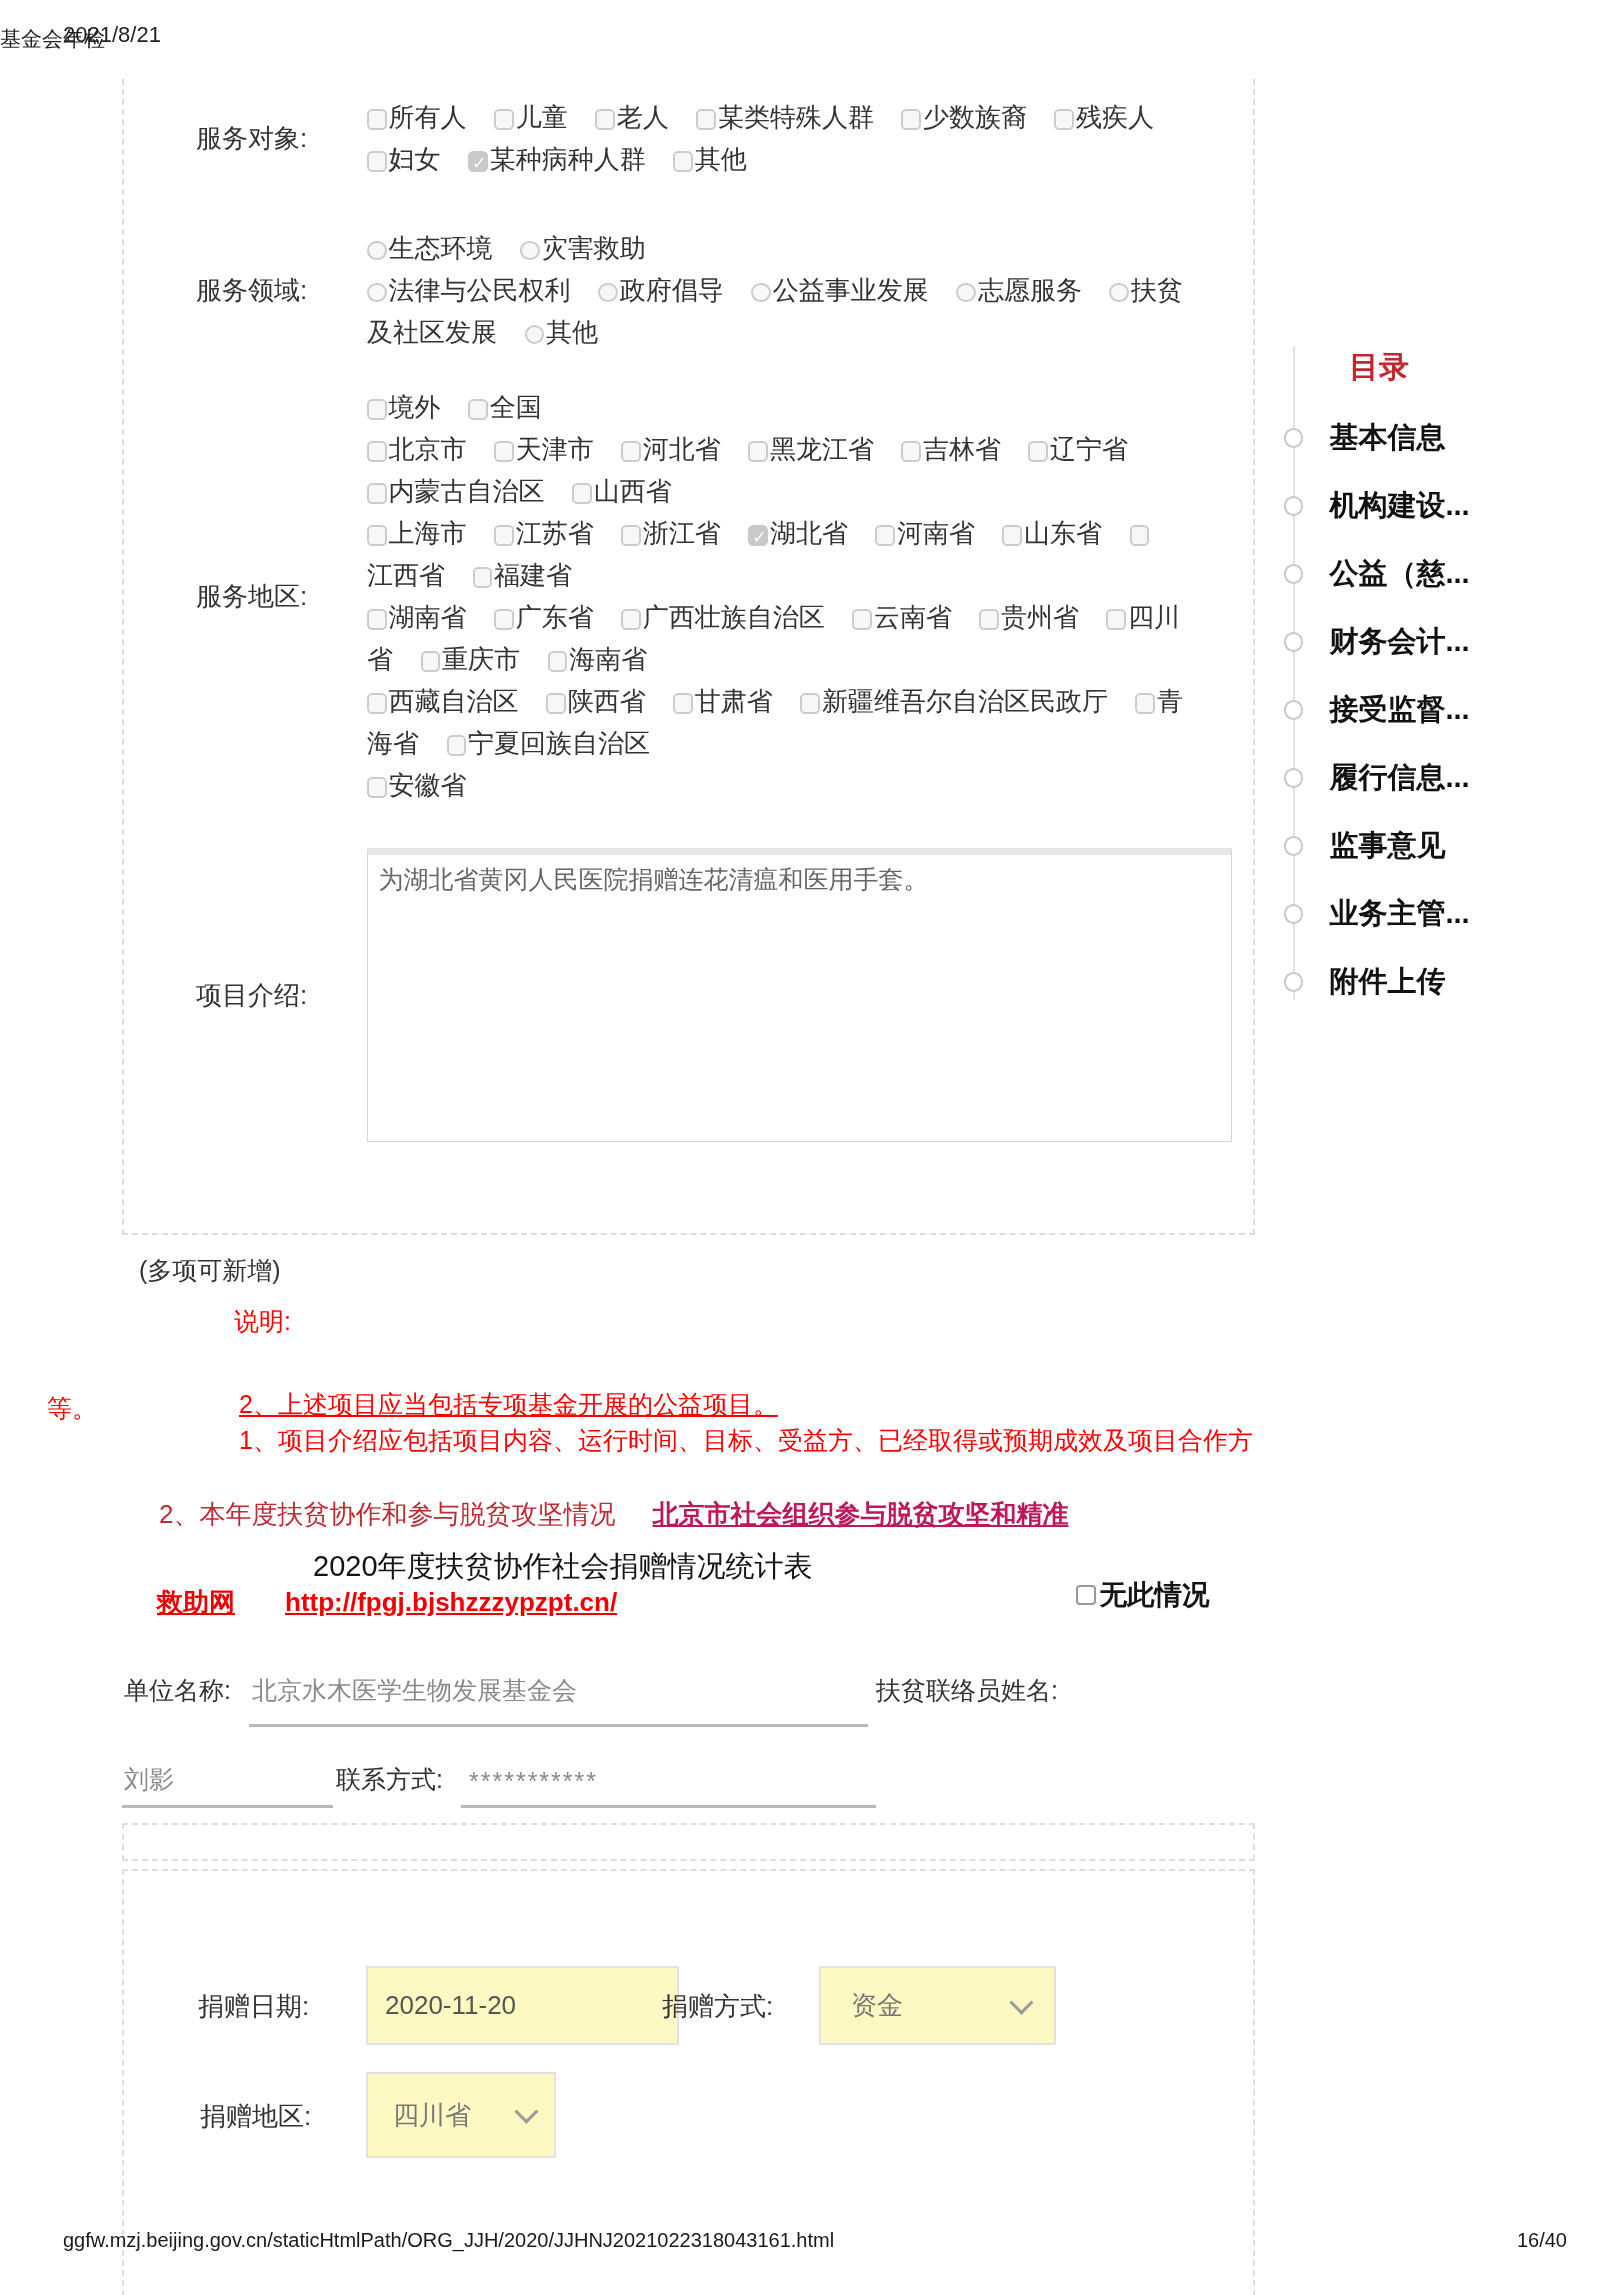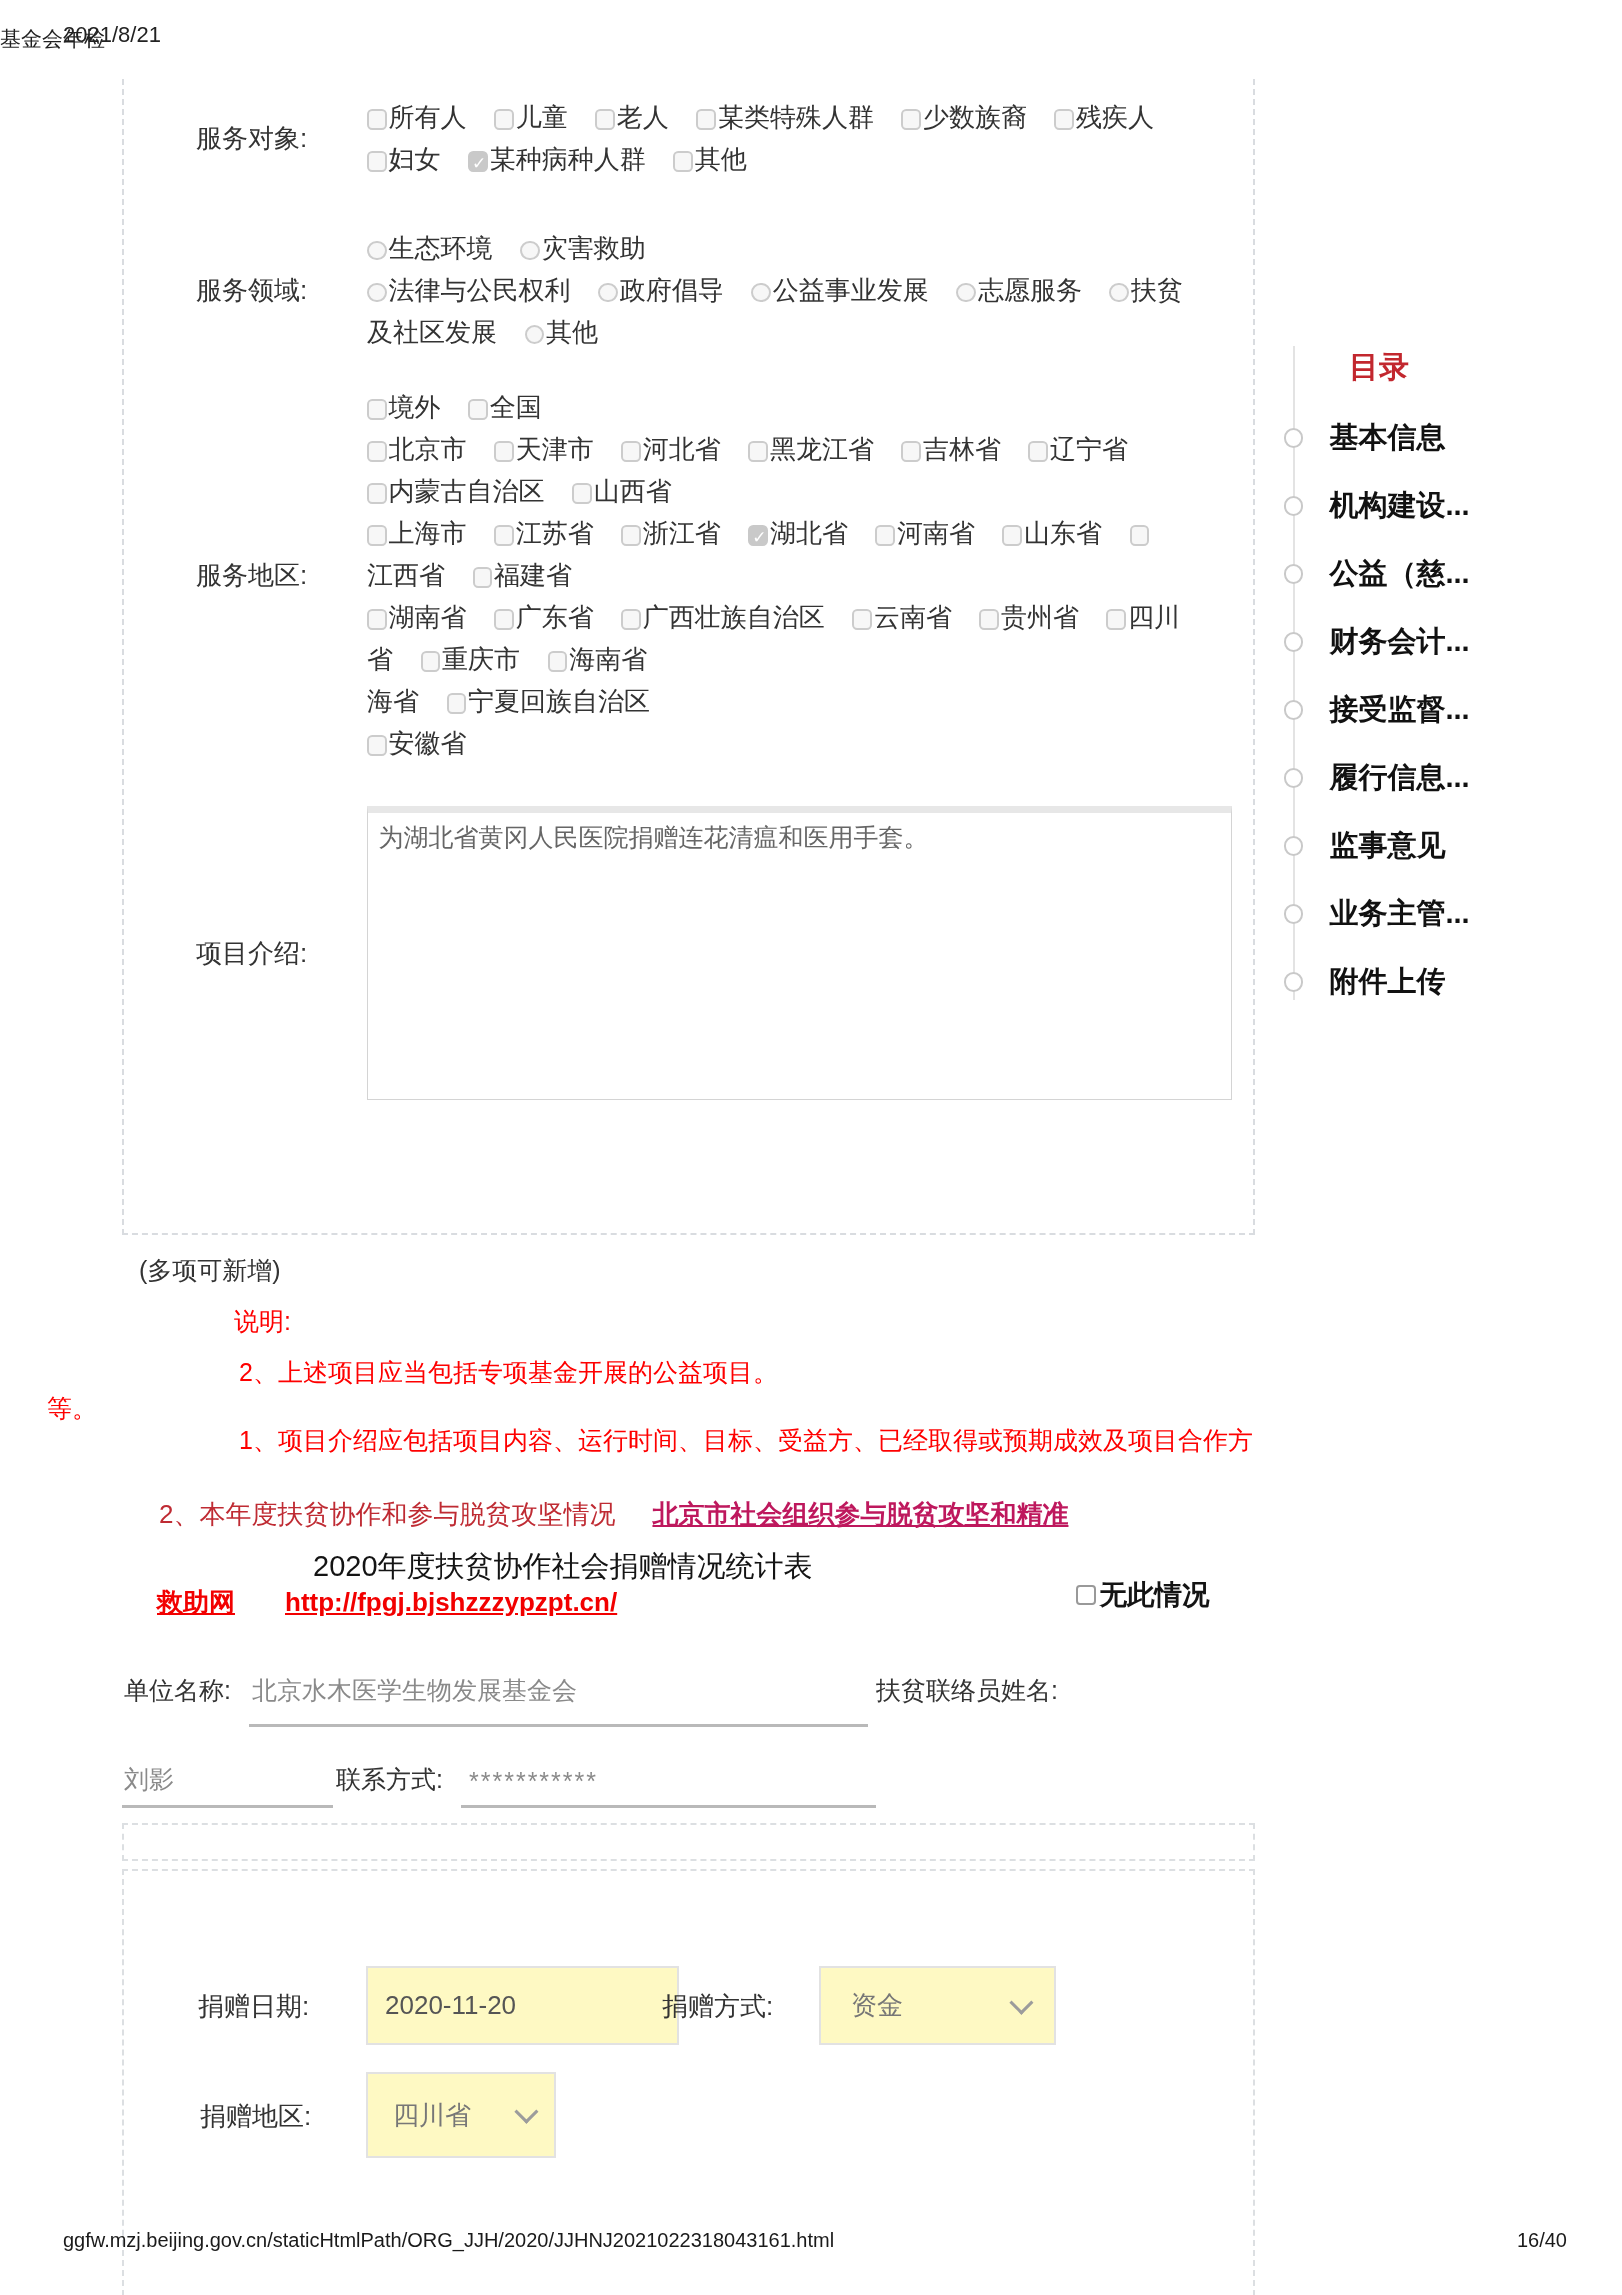--- a/index.html
+++ b/index.html
@@ -36,21 +36,21 @@
   #row-intro{margin-top:42px;}
   .textarea{width:865px;height:294px;border:1.3px solid #d4d4d4;border-top:7.9px solid #e7e7e7;
             box-sizing:border-box;padding:6.5px 10.5px;font-size:25px;color:#666;line-height:34px;}
 
   
   .addable{position:absolute;left:139px;top:1254px;font-size:25px;color:#333;}
   .note{position:absolute;color:#fe0000;font-size:25px;}
   #note-t{left:234px;top:1305px;}
   #note-1{left:239px;top:1424px;}
   #note-1b{left:47px;top:1392px;}
-  #note-2{left:239px;top:1356px;}
+  #note-2{left:239px;top:1388px;text-decoration:underline;}
 
   
   .sec2-line1{position:absolute;left:159px;top:1497px;font-size:26px;color:#bf2b33;white-space:nowrap;}
   .sec2-link1{margin-left:37px;color:#be185d;font-weight:700;text-decoration:underline;}
   .table-title{position:absolute;left:313px;top:1547px;font-size:29px;font-weight:400;color:#141414;}
   .sec2-line2{position:absolute;left:157px;top:1585px;font-size:26px;font-weight:700;white-space:nowrap;}
   .red-link{color:#f20000;text-decoration:underline;}
   .sec2-url{margin-left:50px;}
   .none-case{position:absolute;left:1076px;top:1577px;font-size:27.5px;font-weight:700;color:#141414;
              display:flex;align-items:center;gap:3.9px;}
@@ -124,20 +124,21 @@
     <div class="form-row" id="row-region">
       <div class="fr-label">服务地区:</div>
       <div class="fr-opts">
           <div class="opt-line"><span class="opt"><span class="cb"></span>境外</span><span class="opt"><span class="cb"></span>全国</span></div>
           <div class="opt-line"><span class="opt"><span class="cb"></span>北京市</span><span class="opt"><span class="cb"></span>天津市</span><span class="opt"><span class="cb"></span>河北省</span><span class="opt"><span class="cb"></span>黑龙江省</span><span class="opt"><span class="cb"></span>吉林省</span><span class="opt"><span class="cb"></span>辽宁省</span></div>
           <div class="opt-line"><span class="opt"><span class="cb"></span>内蒙古自治区</span><span class="opt"><span class="cb"></span>山西省</span></div>
           <div class="opt-line"><span class="opt"><span class="cb"></span>上海市</span><span class="opt"><span class="cb"></span>江苏省</span><span class="opt"><span class="cb"></span>浙江省</span><span class="opt"><span class="cb on"></span>湖北省</span><span class="opt"><span class="cb"></span>河南省</span><span class="opt"><span class="cb"></span>山东省</span><span class="opt"><span class="cb"></span></span></div>
           <div class="opt-line"><span class="opt">江西省</span><span class="opt"><span class="cb"></span>福建省</span></div>
           <div class="opt-line"><span class="opt"><span class="cb"></span>湖南省</span><span class="opt"><span class="cb"></span>广东省</span><span class="opt"><span class="cb"></span>广西壮族自治区</span><span class="opt"><span class="cb"></span>云南省</span><span class="opt"><span class="cb"></span>贵州省</span><span class="opt"><span class="cb"></span>四川</span></div>
           <div class="opt-line"><span class="opt">省</span><span class="opt"><span class="cb"></span>重庆市</span><span class="opt"><span class="cb"></span>海南省</span></div>
+          <div class="opt-line"><span class="opt"><span class="cb"></span>西藏自治区</span><span class="opt"><span class="cb"></span>陕西省</span><span class="opt"><span class="cb"></span>甘肃省</span><span class="opt"><span class="cb"></span>新疆维吾尔自治区民政厅</span><span class="opt"><span class="cb"></span>青</span></div>
           <div class="opt-line"><span class="opt">海省</span><span class="opt"><span class="cb"></span>宁夏回族自治区</span></div>
           <div class="opt-line"><span class="opt"><span class="cb"></span>安徽省</span></div>
         </div>
     </div>
     <div class="form-row" id="row-intro">
       <div class="fr-label">项目介绍:</div>
       <div class="fr-opts">
         <div class="textarea">为湖北省黄冈人民医院捐赠连花清瘟和医用手套。</div>
       </div>
     </div>

